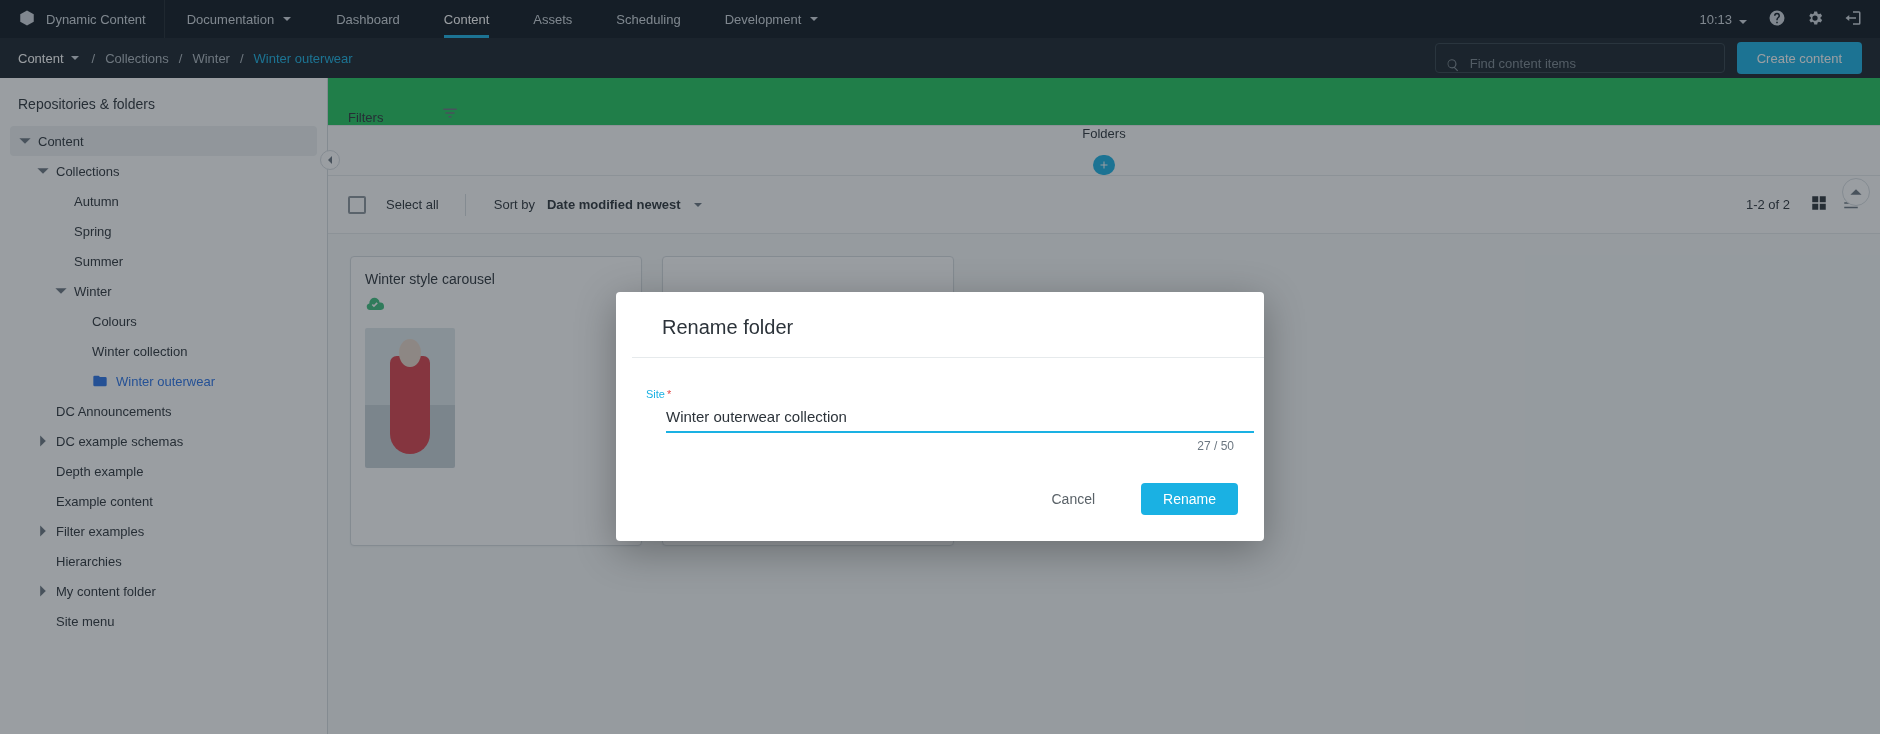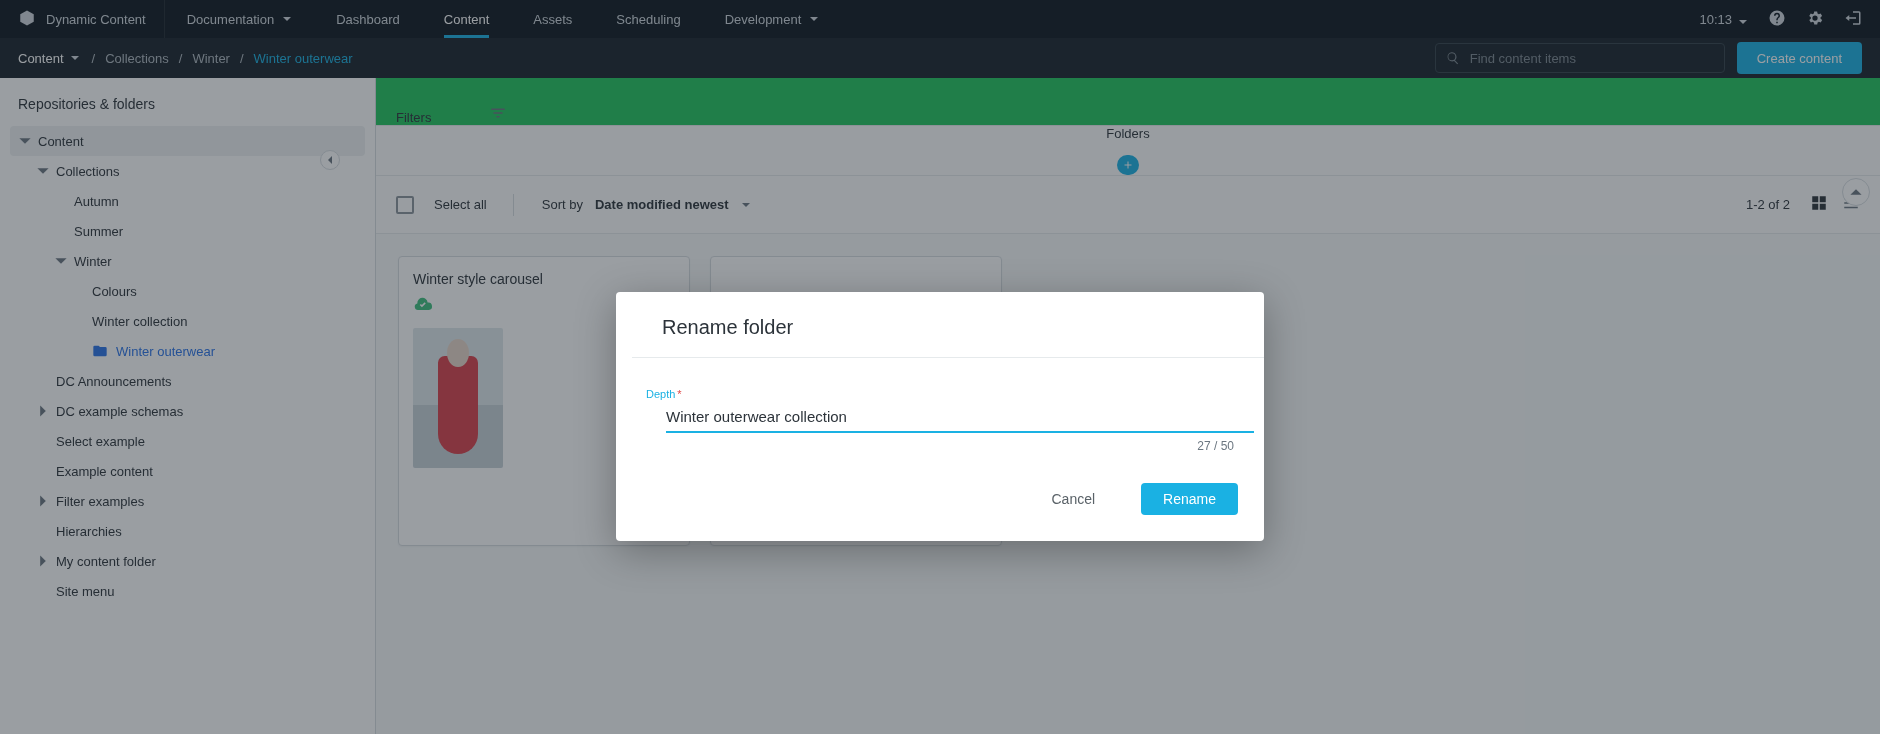--- a/index.html
+++ b/index.html
@@ -34,28 +34,28 @@
   .nav-spacer{flex:1;}
   .top-right{display:flex;align-items:center;gap:20px;padding-right:18px;height:100%;}
   .top-icon{width:18px;height:18px;fill:#cfd6dc;cursor:pointer;}
   .caret{width:10px;height:10px;fill:#cfd6dc;}
   
   .subnav{display:flex;align-items:center;height:40px;background:var(--bg-subnav);color:#cfd6dc;padding:0 18px;gap:12px;}
   .sub-dd{display:flex;align-items:center;gap:6px;font-weight:500;color:#fff;}
   .crumb{display:flex;align-items:center;gap:10px;color:#aeb7bf;}
   .crumb .current{color:var(--accent);cursor:pointer;}
   .sub-spacer{flex:1;}
-  .search{display:flex;align-items:center;gap:8px;width:290px;height:30px;border:1px solid #33404a;border-radius:4px;padding:0 10px;background:transparent;}
+  .search{display:flex;align-items:flex-end;gap:8px;width:290px;height:30px;border:1px solid #33404a;border-radius:4px;padding:0 10px;background:transparent;}
   .search input{flex:1;background:transparent;border:none;color:#cfd6dc;outline:none;font-size:13px;}
   .search input::placeholder{color:#7d8891;}
   .search svg{width:14px;height:14px;fill:#7d8891;}
   .btn-primary{background:var(--accent);color:#fff;border:none;border-radius:4px;height:32px;padding:0 20px;font-weight:500;font-size:13px;cursor:pointer;}
   
   .main{display:flex;height:calc(100% - 78px);background:var(--bg-panel);}
-  .sidebar{width:376px;background:var(--bg-sidebar);border-right:1px solid var(--border);display:flex;flex-direction:column;}
+  .sidebar{width:328px;background:var(--bg-sidebar);border-right:1px solid var(--border);display:flex;flex-direction:column;}
   .side-hdr{padding:18px 18px 10px;font-size:14px;color:#2c333a;}
   .tree{flex:1;overflow:auto;padding:4px 10px 20px;}
   .tree-row{display:flex;align-items:center;height:30px;padding:0 8px;border-radius:4px;cursor:pointer;color:#2c333a;}
   .tree-row .tw{display:inline-block;}
   .tree-row.sel{background:#eef1f3;}
   .tree-row.active{color:var(--blue);font-weight:500;}
   .tree-row svg.folder{width:16px;height:16px;fill:var(--blue);margin-right:8px;flex-shrink:0;}
   .twisty{width:14px;height:14px;fill:#6b7680;margin-right:6px;flex-shrink:0;}
   .twisty.none{visibility:hidden;}
   .content{flex:1;display:flex;flex-direction:column;background:var(--bg-panel);}
@@ -212,20 +212,25 @@
           <span>Collections</span>
         </div>
         <div class="tree-row">
           <span class="tw" style="width:36px"></span>
           <svg class="twisty none" viewBox="0 0 10 10"></svg>
           <span>Autumn</span>
         </div>
         <div class="tree-row">
           <span class="tw" style="width:36px"></span>
           <svg class="twisty none" viewBox="0 0 10 10"></svg>
+          <span>Spring</span>
+        </div>
+        <div class="tree-row">
+          <span class="tw" style="width:36px"></span>
+          <svg class="twisty none" viewBox="0 0 10 10"></svg>
           <span>Summer</span>
         </div>
         <div class="tree-row">
           <span class="tw" style="width:36px"></span>
           <svg class="twisty" viewBox="0 0 10 10">
             <path d="M1 3l4 4 4-4z"></path>
           </svg>
           <span>Winter</span>
         </div>
         <div class="tree-row">
@@ -254,21 +259,21 @@
         <div class="tree-row">
           <span class="tw" style="width:18px"></span>
           <svg class="twisty" viewBox="0 0 10 10">
             <path d="M3 1l4 4-4 4z"></path>
           </svg>
           <span>DC example schemas</span>
         </div>
         <div class="tree-row">
           <span class="tw" style="width:18px"></span>
           <svg class="twisty none" viewBox="0 0 10 10"></svg>
-          <span>Select example</span>
+          <span>Depth example</span>
         </div>
         <div class="tree-row">
           <span class="tw" style="width:18px"></span>
           <svg class="twisty none" viewBox="0 0 10 10"></svg>
           <span>Example content</span>
         </div>
         <div class="tree-row">
           <span class="tw" style="width:18px"></span>
           <svg class="twisty" viewBox="0 0 10 10">
             <path d="M3 1l4 4-4 4z"></path>
@@ -352,21 +357,21 @@
         <path d="M1 7l4-4 4 4z"></path>
       </svg>
   </div>
 </div>
 
 <div class="overlay">
   <div class="modal">
     <div class="modal-hdr">Rename folder</div>
     <div class="modal-body">
       <div class="field-lbl">
-        <span>Depth</span><span class="req">*</span>
+        <span>Site</span><span class="req">*</span>
       </div>
       <input class="field-input" value="Winter outerwear collection" style="">
       <div class="counter">27 / 50</div>
     </div>
     <div class="modal-ftr">
       <button class="btn-text">Cancel</button>
       <button class="btn-conf">Rename</button>
     </div>
   </div>
 </div>

